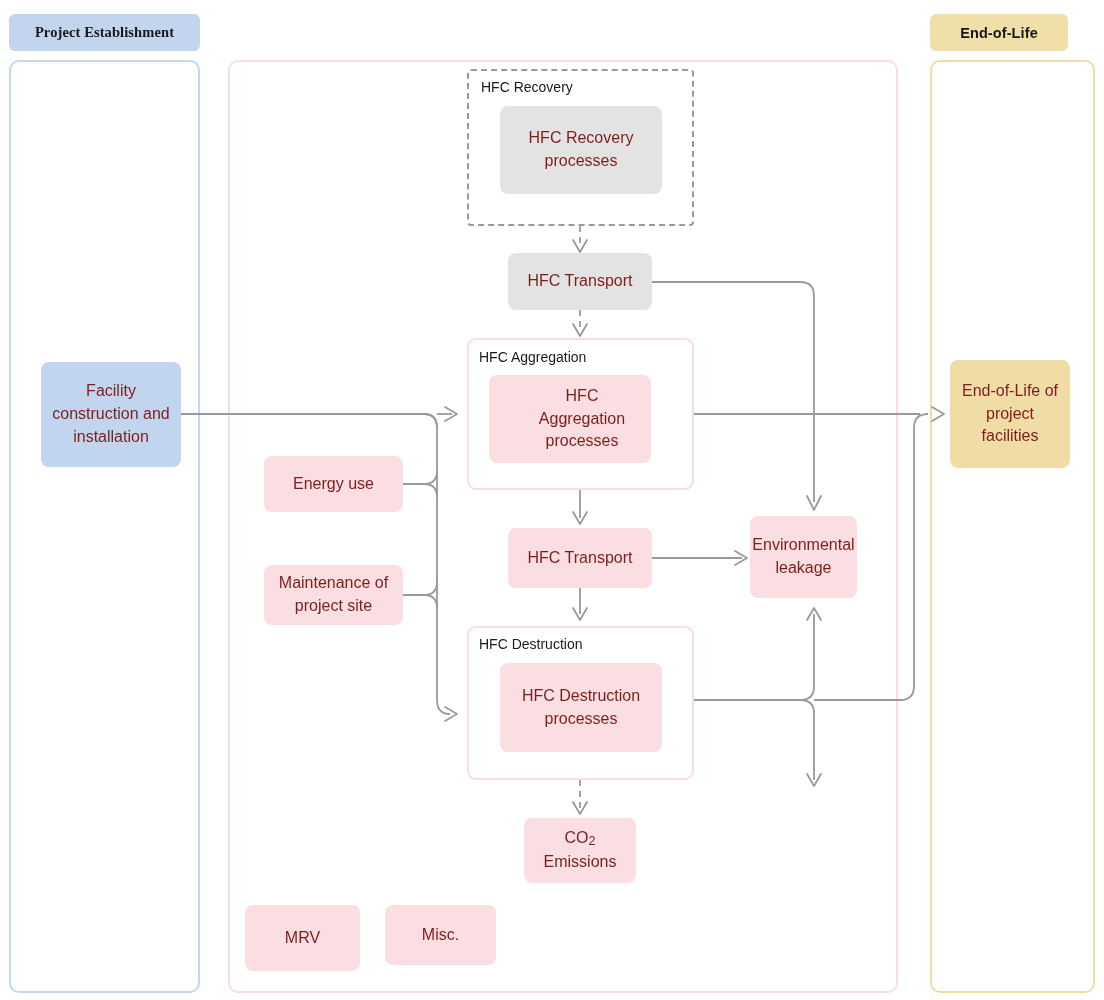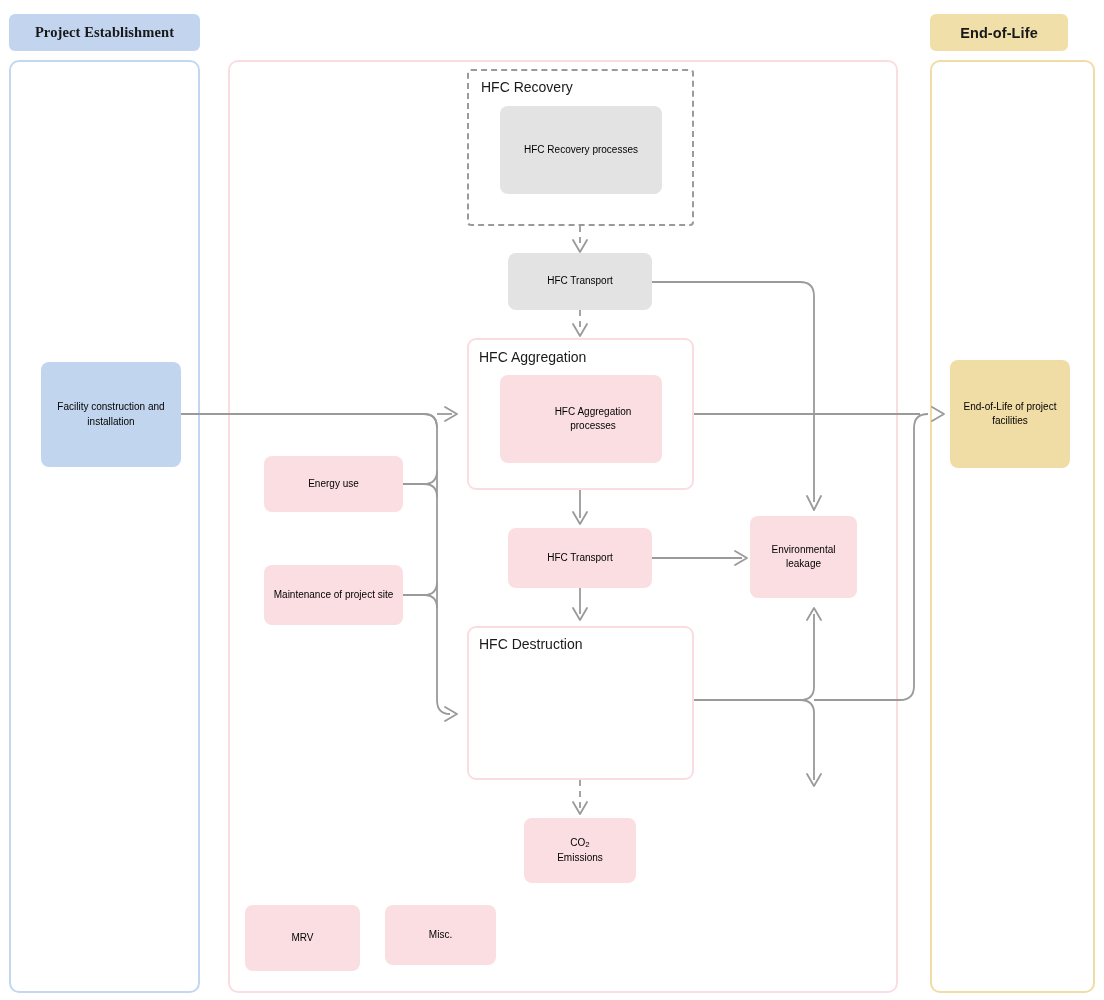--- a/index.html
+++ b/index.html
@@ -47,23 +47,23 @@
   .body-operations { border-color: #fadde1; }
   .body-eol { border-color: #f0dca5; }
 
   
   .node {
     display: flex;
     align-items: center;
     justify-content: center;
     text-align: center;
     border-radius: 8px;
-    font-size: 10px;
+    font-size: 16px;
     line-height: 1.42;
-    color: #000000;
+    color: #7f1d1d;
     padding: 4px 8px;
   }
   .node-blue  { background: #c2d5ee; }
   .node-gray  { background: #e3e3e3; }
   .node-pink  { background: #fadee1; }
   .node-gold  { background: #f0dca5; }
 
   
   .group {
     border-radius: 9px;
@@ -180,21 +180,21 @@
   <div class="abs node node-gray" style="left:500px; top:106px; width:162px; height:88px;">
     <span>HFC Recovery processes</span>
   </div>
 
   <div class="abs node node-gray" style="left:508px; top:253px; width:144px; height:57px;">
     <span>HFC Transport</span>
   </div>
 
   <div class="abs group group-pink" style="left:467px; top:338px; width:227px; height:152px;"></div>
   <div class="group-label" style="left:479px; top:349px;">HFC Aggregation</div>
-  <div class="abs node node-pink" style="left:500px; top:375px; width:162px; height:88px;padding-left:32px;">
+  <div class="abs node node-pink" style="left:489px; top:375px; width:162px; height:88px;padding-left:32px;">
     <span>HFC Aggregation processes</span>
   </div>
 
   <div class="abs node node-pink" style="left:264px; top:456px; width:139px; height:56px;">
     <span>Energy use</span>
   </div>
 
   <div class="abs node node-pink" style="left:264px; top:565px; width:139px; height:60px;">
     <span>Maintenance of project site</span>
   </div>
@@ -202,20 +202,23 @@
   <div class="abs node node-pink" style="left:508px; top:528px; width:144px; height:60px;">
     <span>HFC Transport</span>
   </div>
 
   <div class="abs node node-pink" style="left:750px; top:516px; width:107px; height:82px;">
     <span>Environmental leakage</span>
   </div>
 
   <div class="abs group group-pink" style="left:467px; top:626px; width:227px; height:154px;"></div>
   <div class="group-label" style="left:479px; top:636px;">HFC Destruction</div>
+  <div class="abs node node-pink" style="left:500px; top:663px; width:162px; height:89px;">
+    <span>HFC Destruction processes</span>
+  </div>
 
 
   <div class="abs node node-pink" style="left:524px; top:818px; width:112px; height:65px;">
     <span>
       <span>CO</span><span class="sub">2</span><br>
       <span>Emissions</span>
     </span>
   </div>
 
   <div class="abs node node-pink" style="left:245px; top:905px; width:115px; height:66px;">

